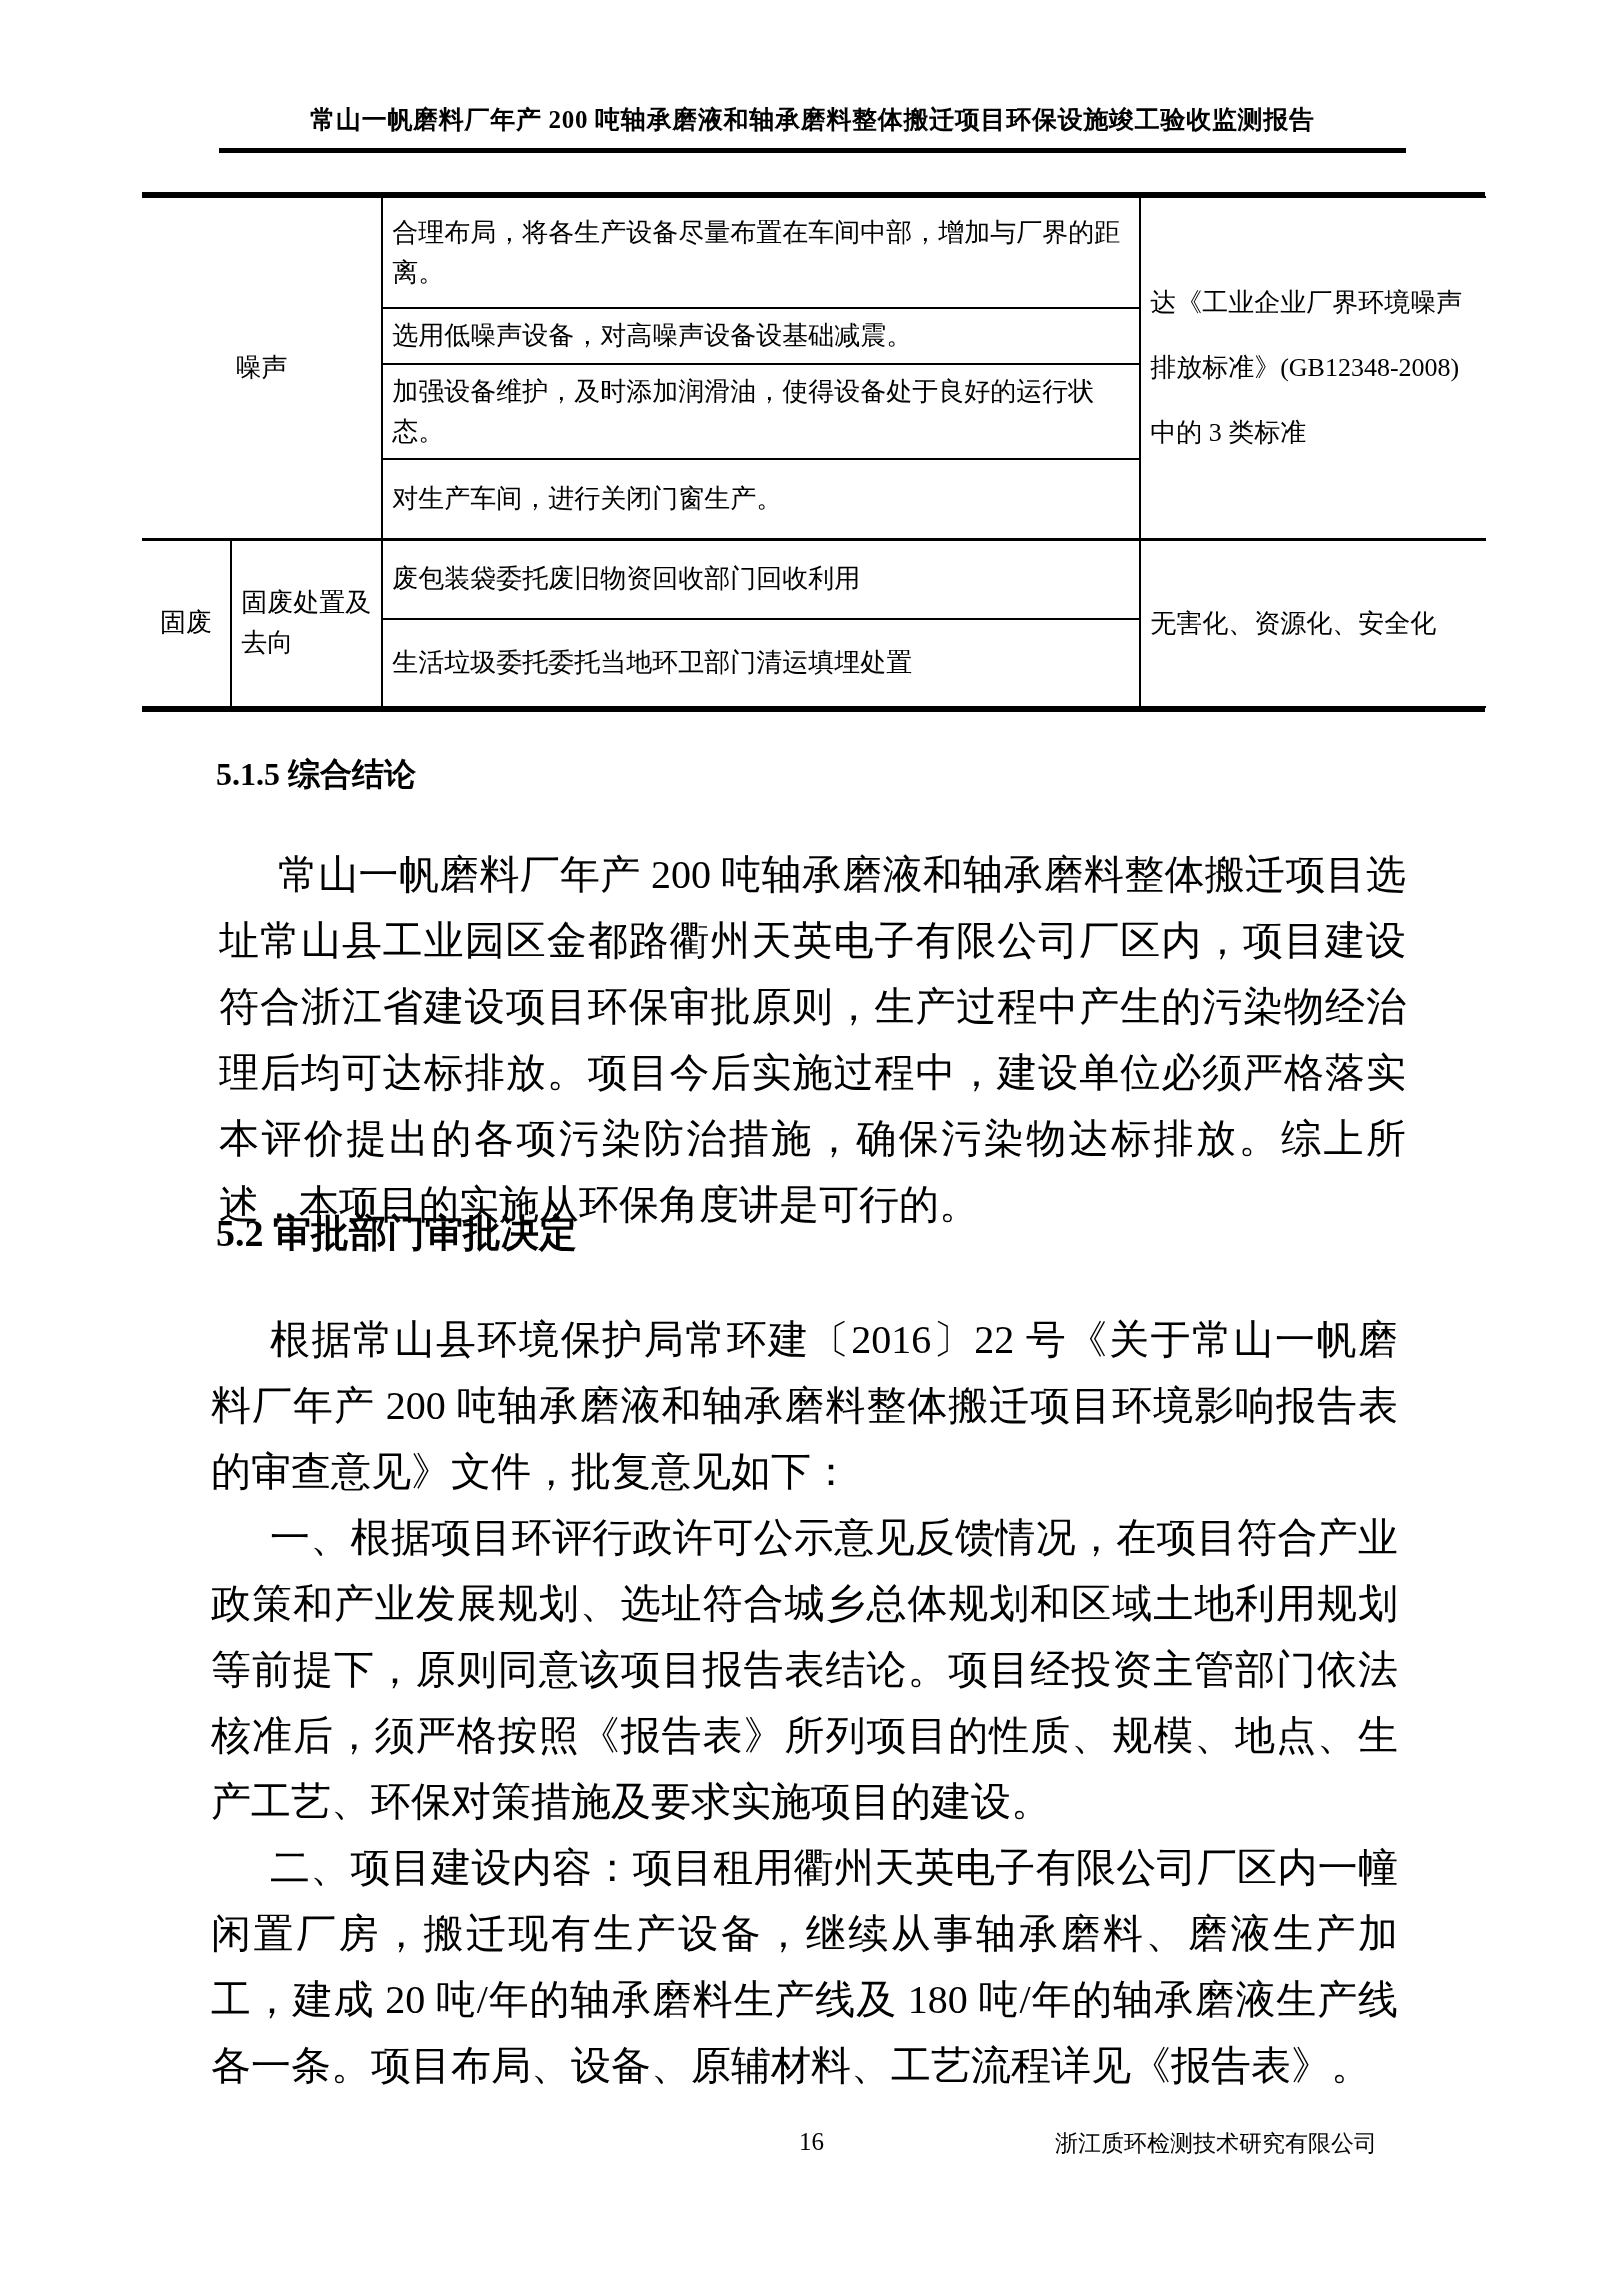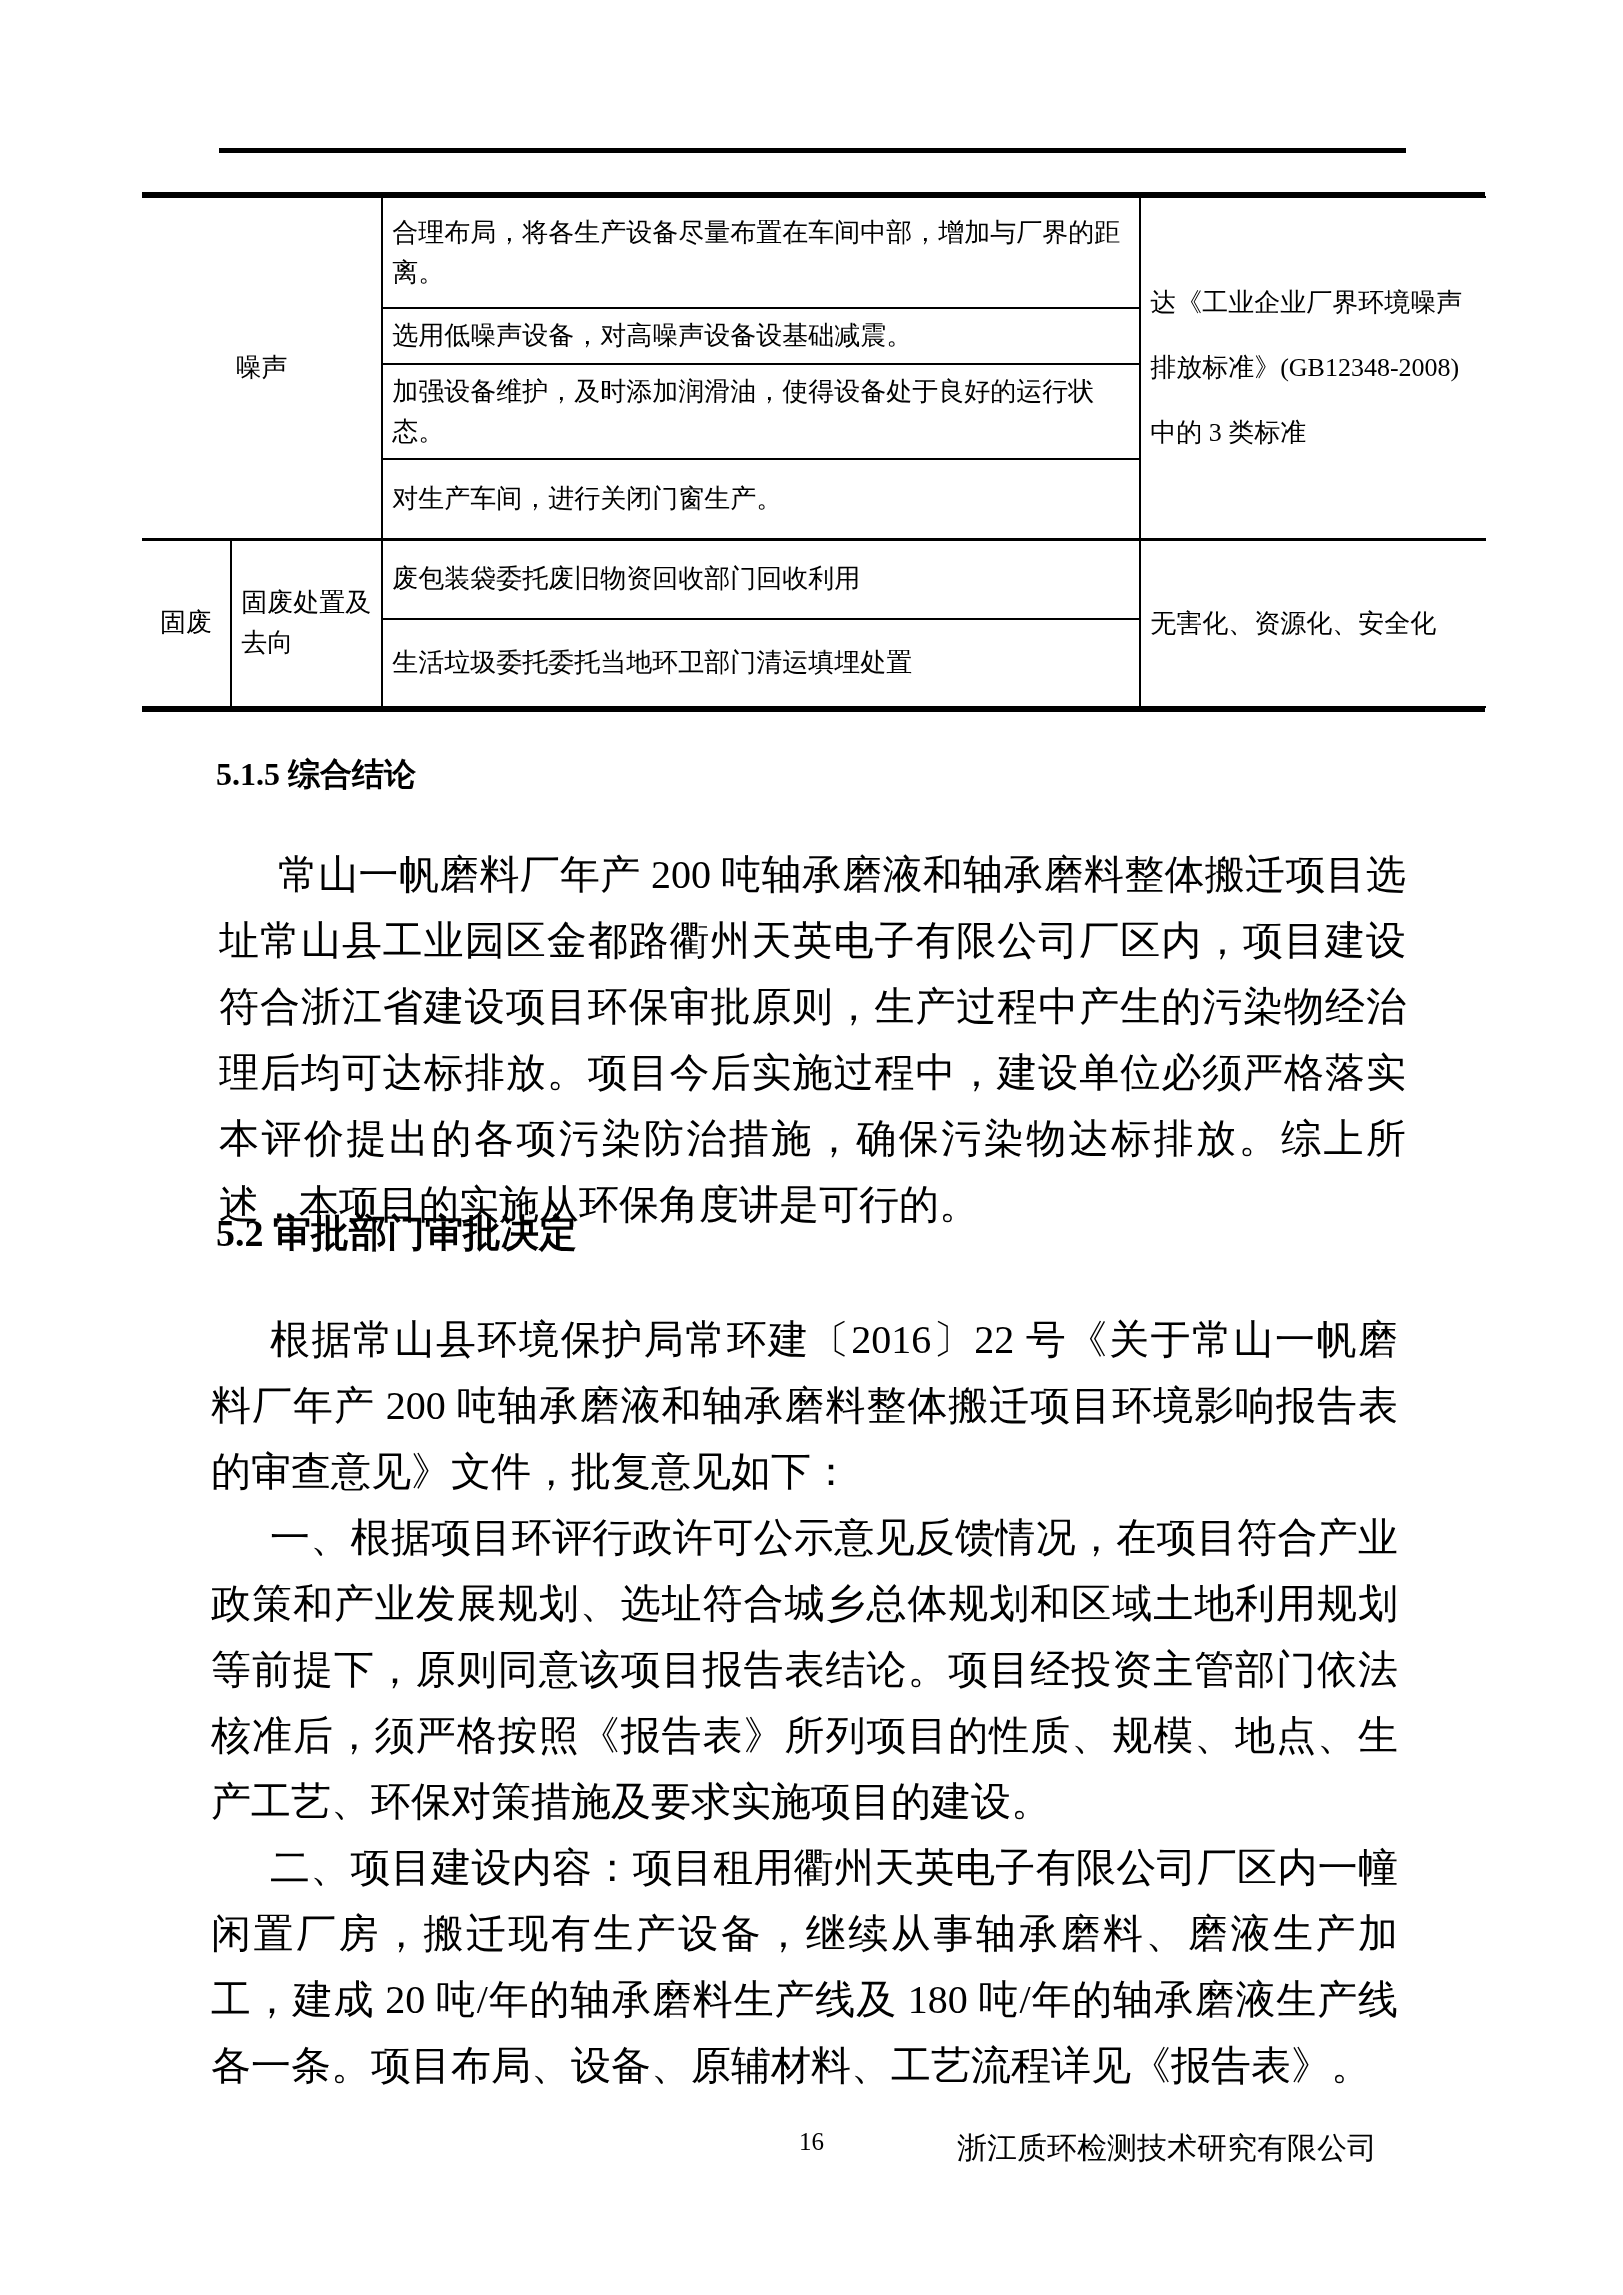--- a/index.html
+++ b/index.html
@@ -112,29 +112,30 @@
   
   .footer-pagenum {
     position: absolute;
     top: 2128px; left: 0; width: 100%;
     text-align: center;
     font-size: 25px;
   }
   .footer-company {
     position: absolute;
     top: 2128px; right: 246px;
-    font-size: 30px;
+    font-size: 23px;
     white-space: nowrap;
   }
 </style>
 </head>
 <body>
 
 <div class="page">
 
+  <div class="doc-header">常山一帆磨料厂年产 200 吨轴承磨液和轴承磨料整体搬迁项目环保设施竣工验收监测报告</div>
   <div class="header-rule"></div>
 
   <div class="tbl-wrap">
     <table class="measures">
       <colgroup>
         <col style="width:89px">
         <col style="width:151px">
         <col style="width:758px">
         <col style="width:346px">
       </colgroup>

